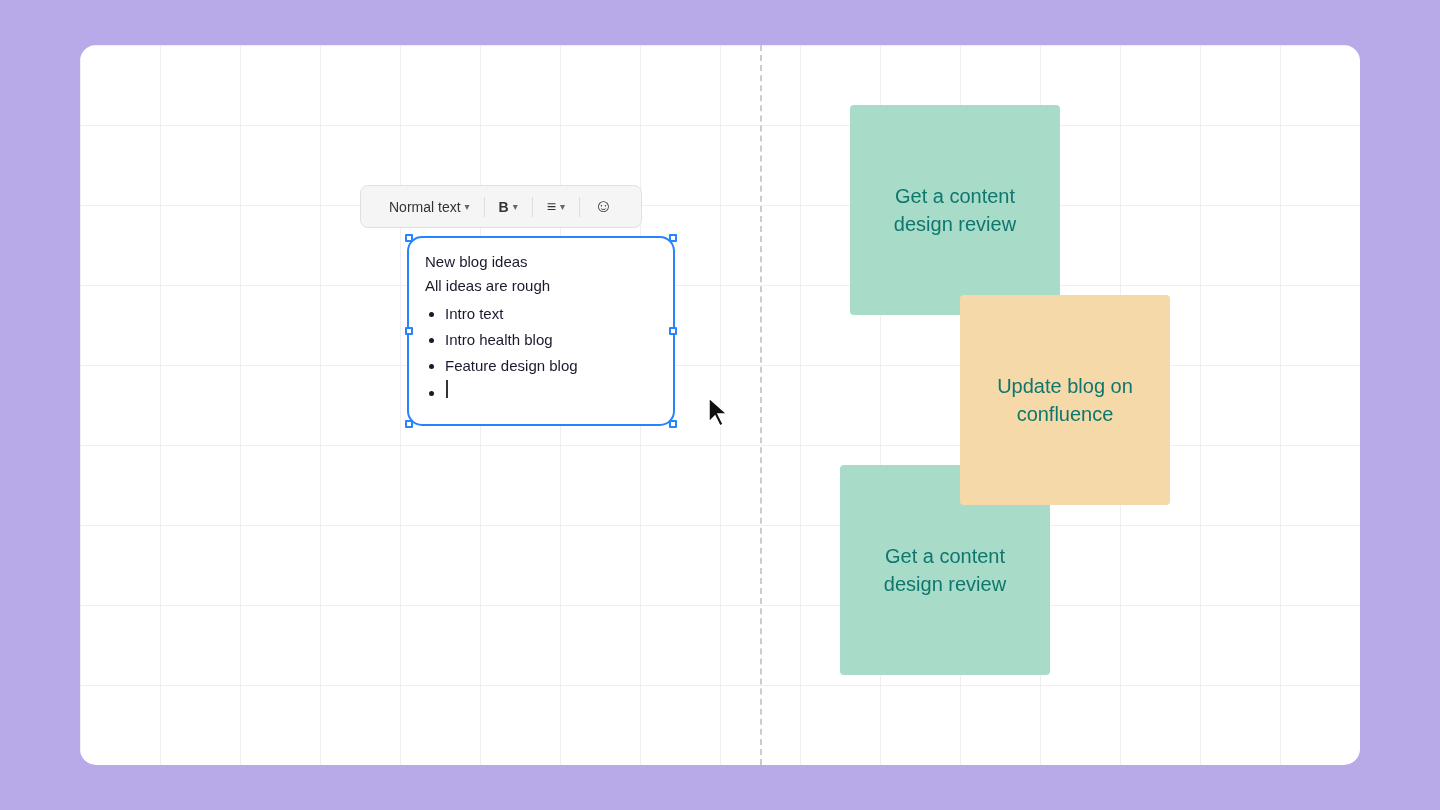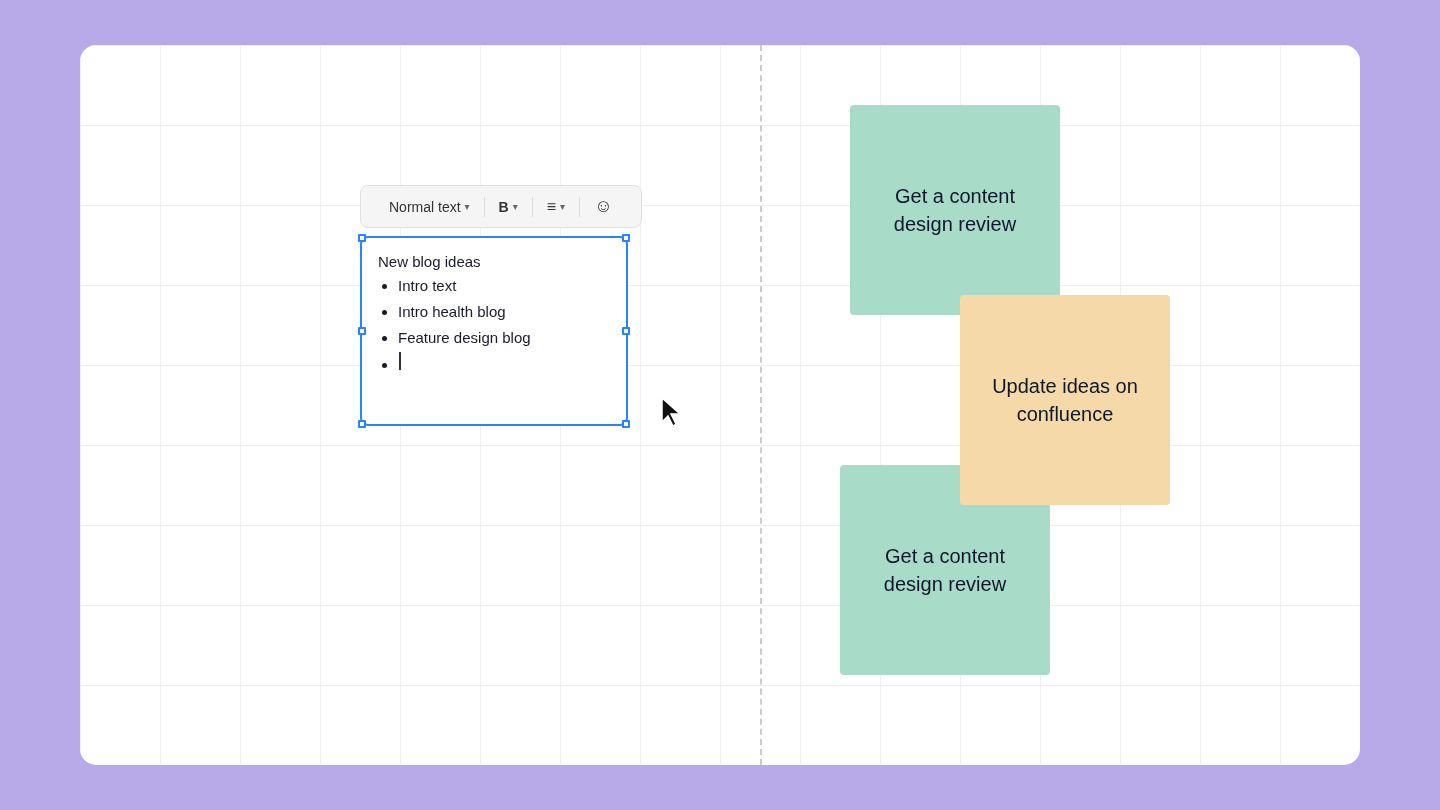--- a/index.html
+++ b/index.html
@@ -86,26 +86,27 @@
       margin: 0 2px;
     }
 
     .toolbar-item .chevron {
       font-size: 10px;
       color: #666;
     }
 
     .text-editor {
       border: 2px solid #2684ff;
-      border-radius: 8px;
+      border-radius: 15px;
       padding: 12px 16px;
       background: white;
       width: 268px;
       min-height: 190px;
       position: relative;
+      margin-left: 47px;
     }
 
     
     .handle {
       position: absolute;
       width: 8px;
       height: 8px;
       background: white;
       border: 2px solid #2684ff;
       border-radius: 1px;
@@ -179,21 +180,21 @@
       display: flex;
       align-items: center;
       justify-content: center;
       text-align: center;
       padding: 20px;
     }
 
     .sticky-note .note-text {
       font-size: 20px;
       font-weight: 400;
-      color: #0f172a;
+      color: #0f766e;
       line-height: 1.4;
     }
 
     .note-green-top {
       background: #a8dcc8;
       top: 60px;
       left: 770px;
     }
 
     .note-orange {
@@ -242,20 +243,21 @@
     <div class="text-editor">
       <div class="handle tl"></div>
       <div class="handle tr"></div>
       <div class="handle bl"></div>
       <div class="handle br"></div>
       <div class="handle ml"></div>
       <div class="handle mr"></div>
 
       <div class="editor-content">
         <div class="title-line">New blog ideas</div>
+        <div class="subtitle-line">All ideas are rough</div>
         <ul>
           <li>Intro text</li>
           <li>Intro health blog</li>
           <li>Feature design blog</li>
           <li>
             <span class="cursor-line">
               <span class="text-cursor"></span>
             </span>
           </li>
         </ul>
@@ -267,19 +269,19 @@
         </svg>
       </div>
     </div>
   </div>
 
   <div class="sticky-note note-green-top">
     <span class="note-text">Get a content design review</span>
   </div>
 
   <div class="sticky-note note-orange">
-    <span class="note-text">Update ideas on confluence</span>
+    <span class="note-text">Update blog on confluence</span>
   </div>
 
   <div class="sticky-note note-green-bottom">
     <span class="note-text">Get a content design review</span>
   </div>
 </div>
 
 </body></html>

